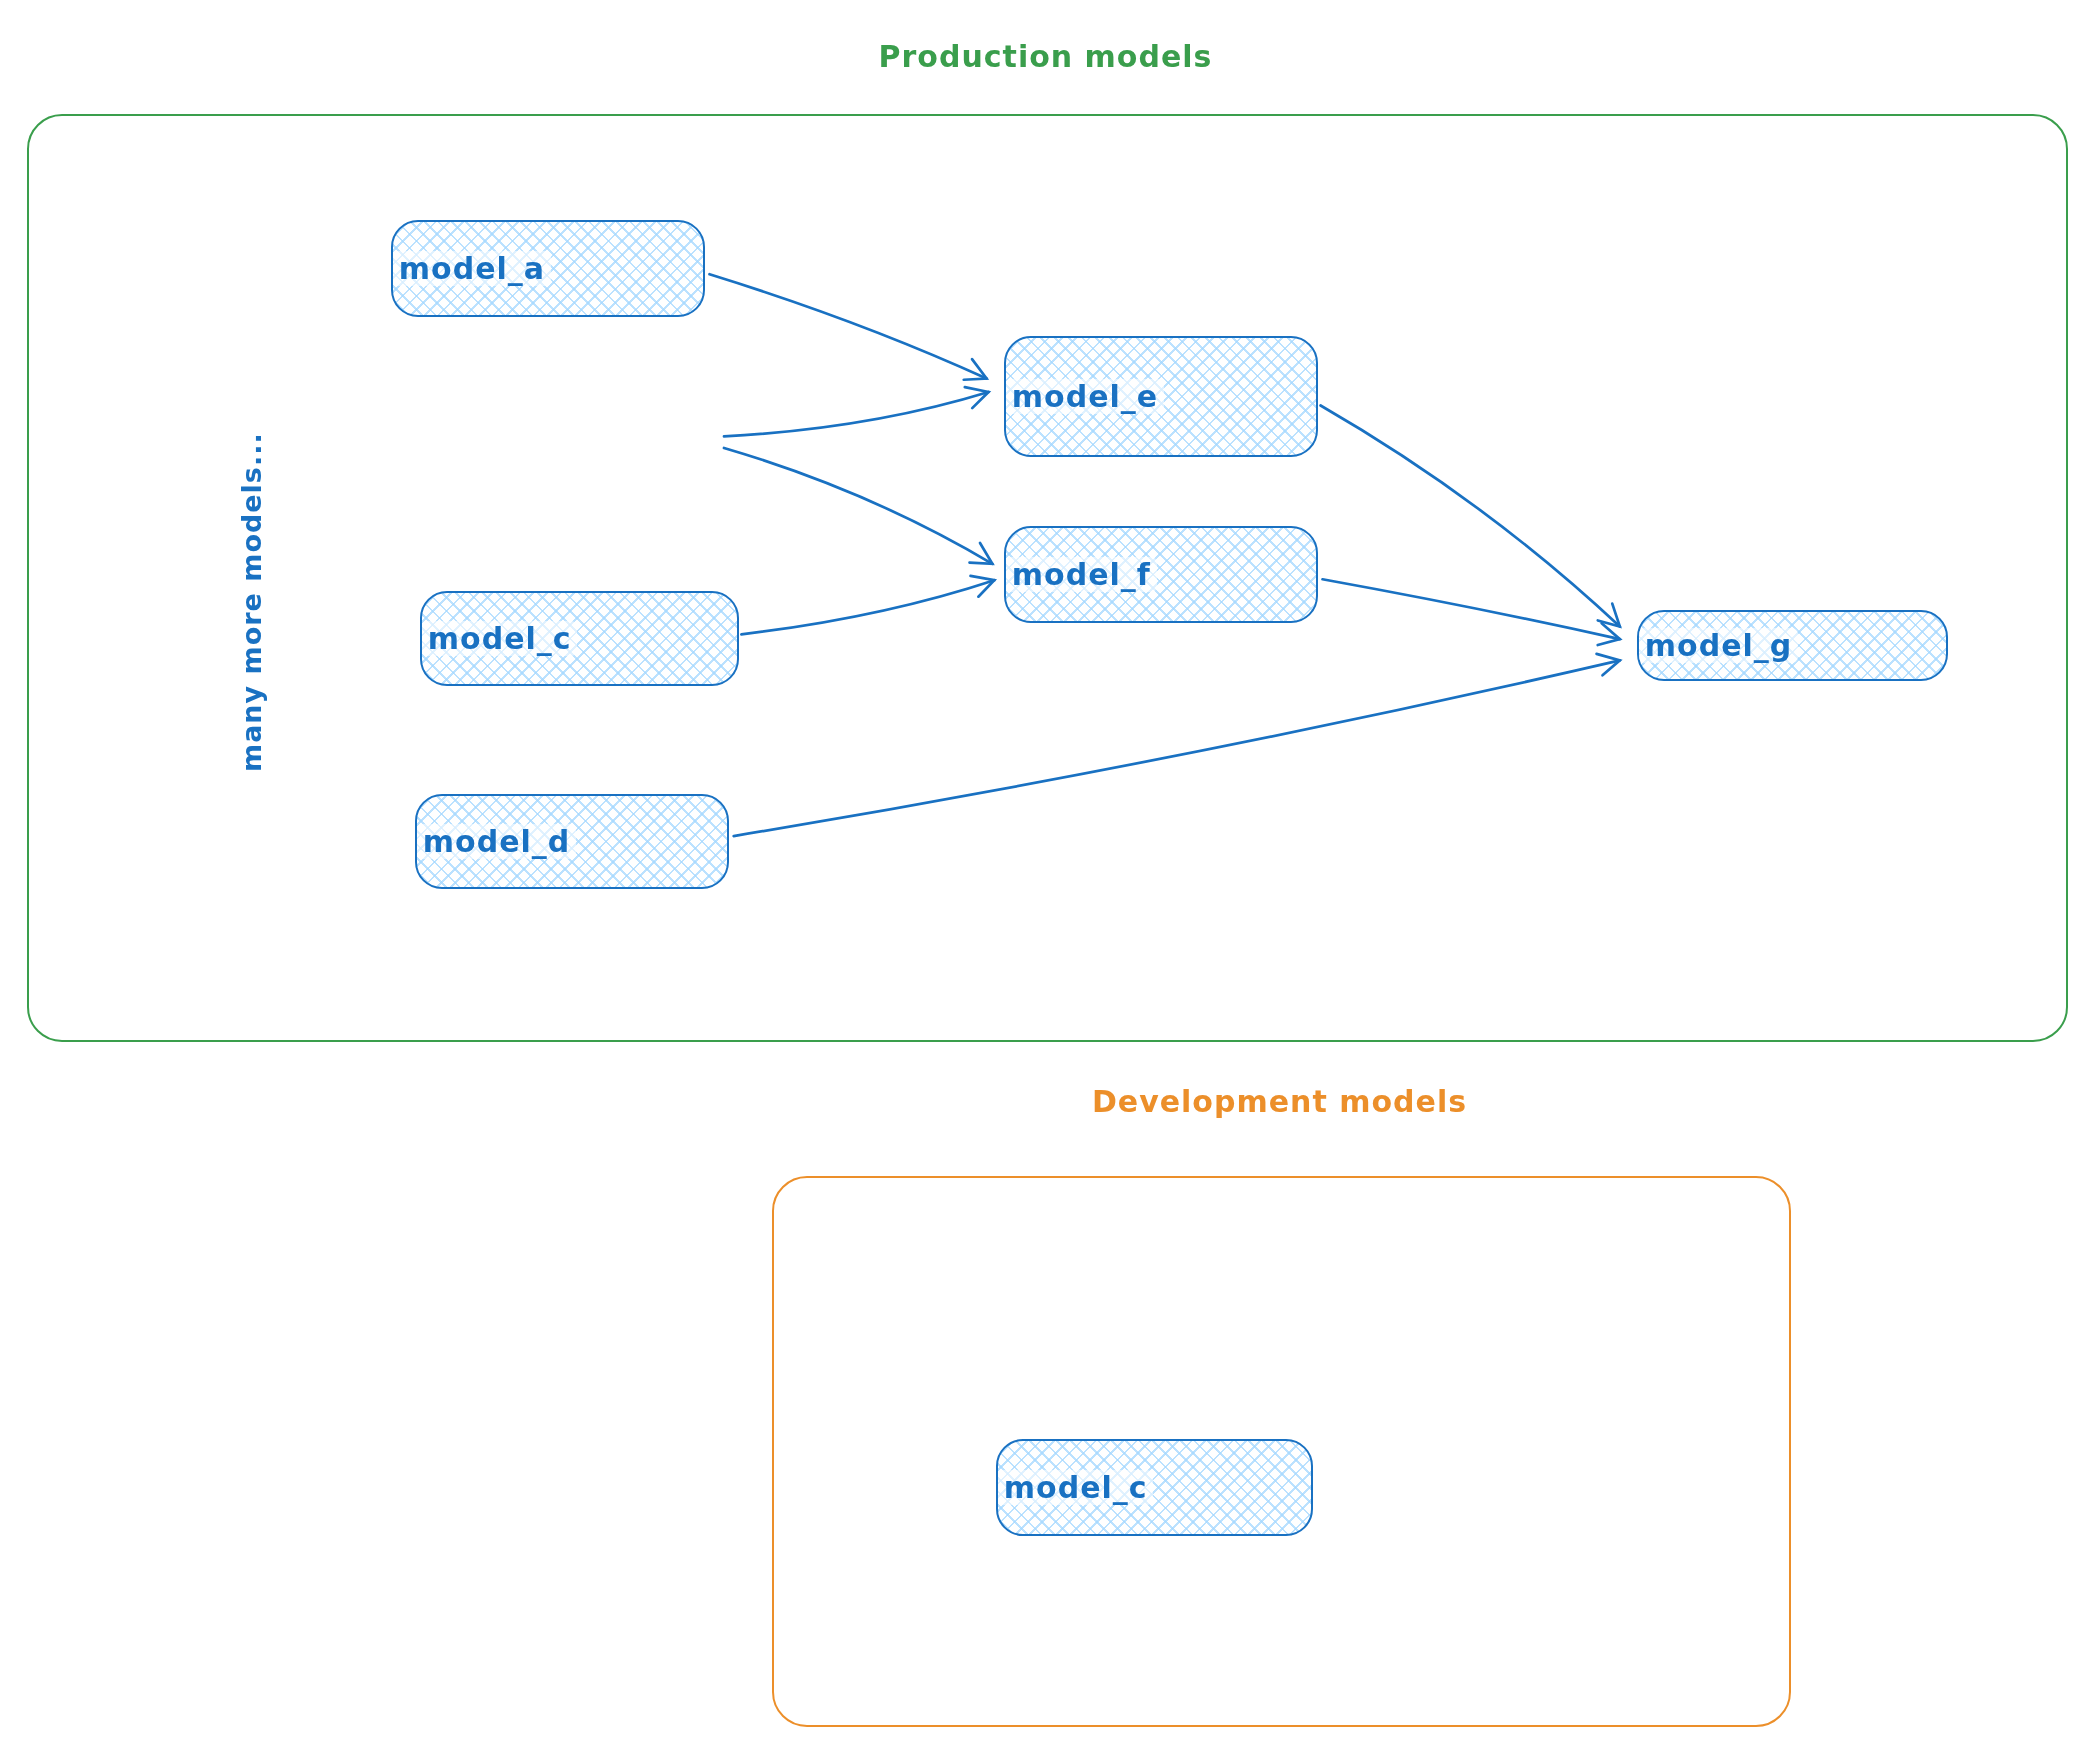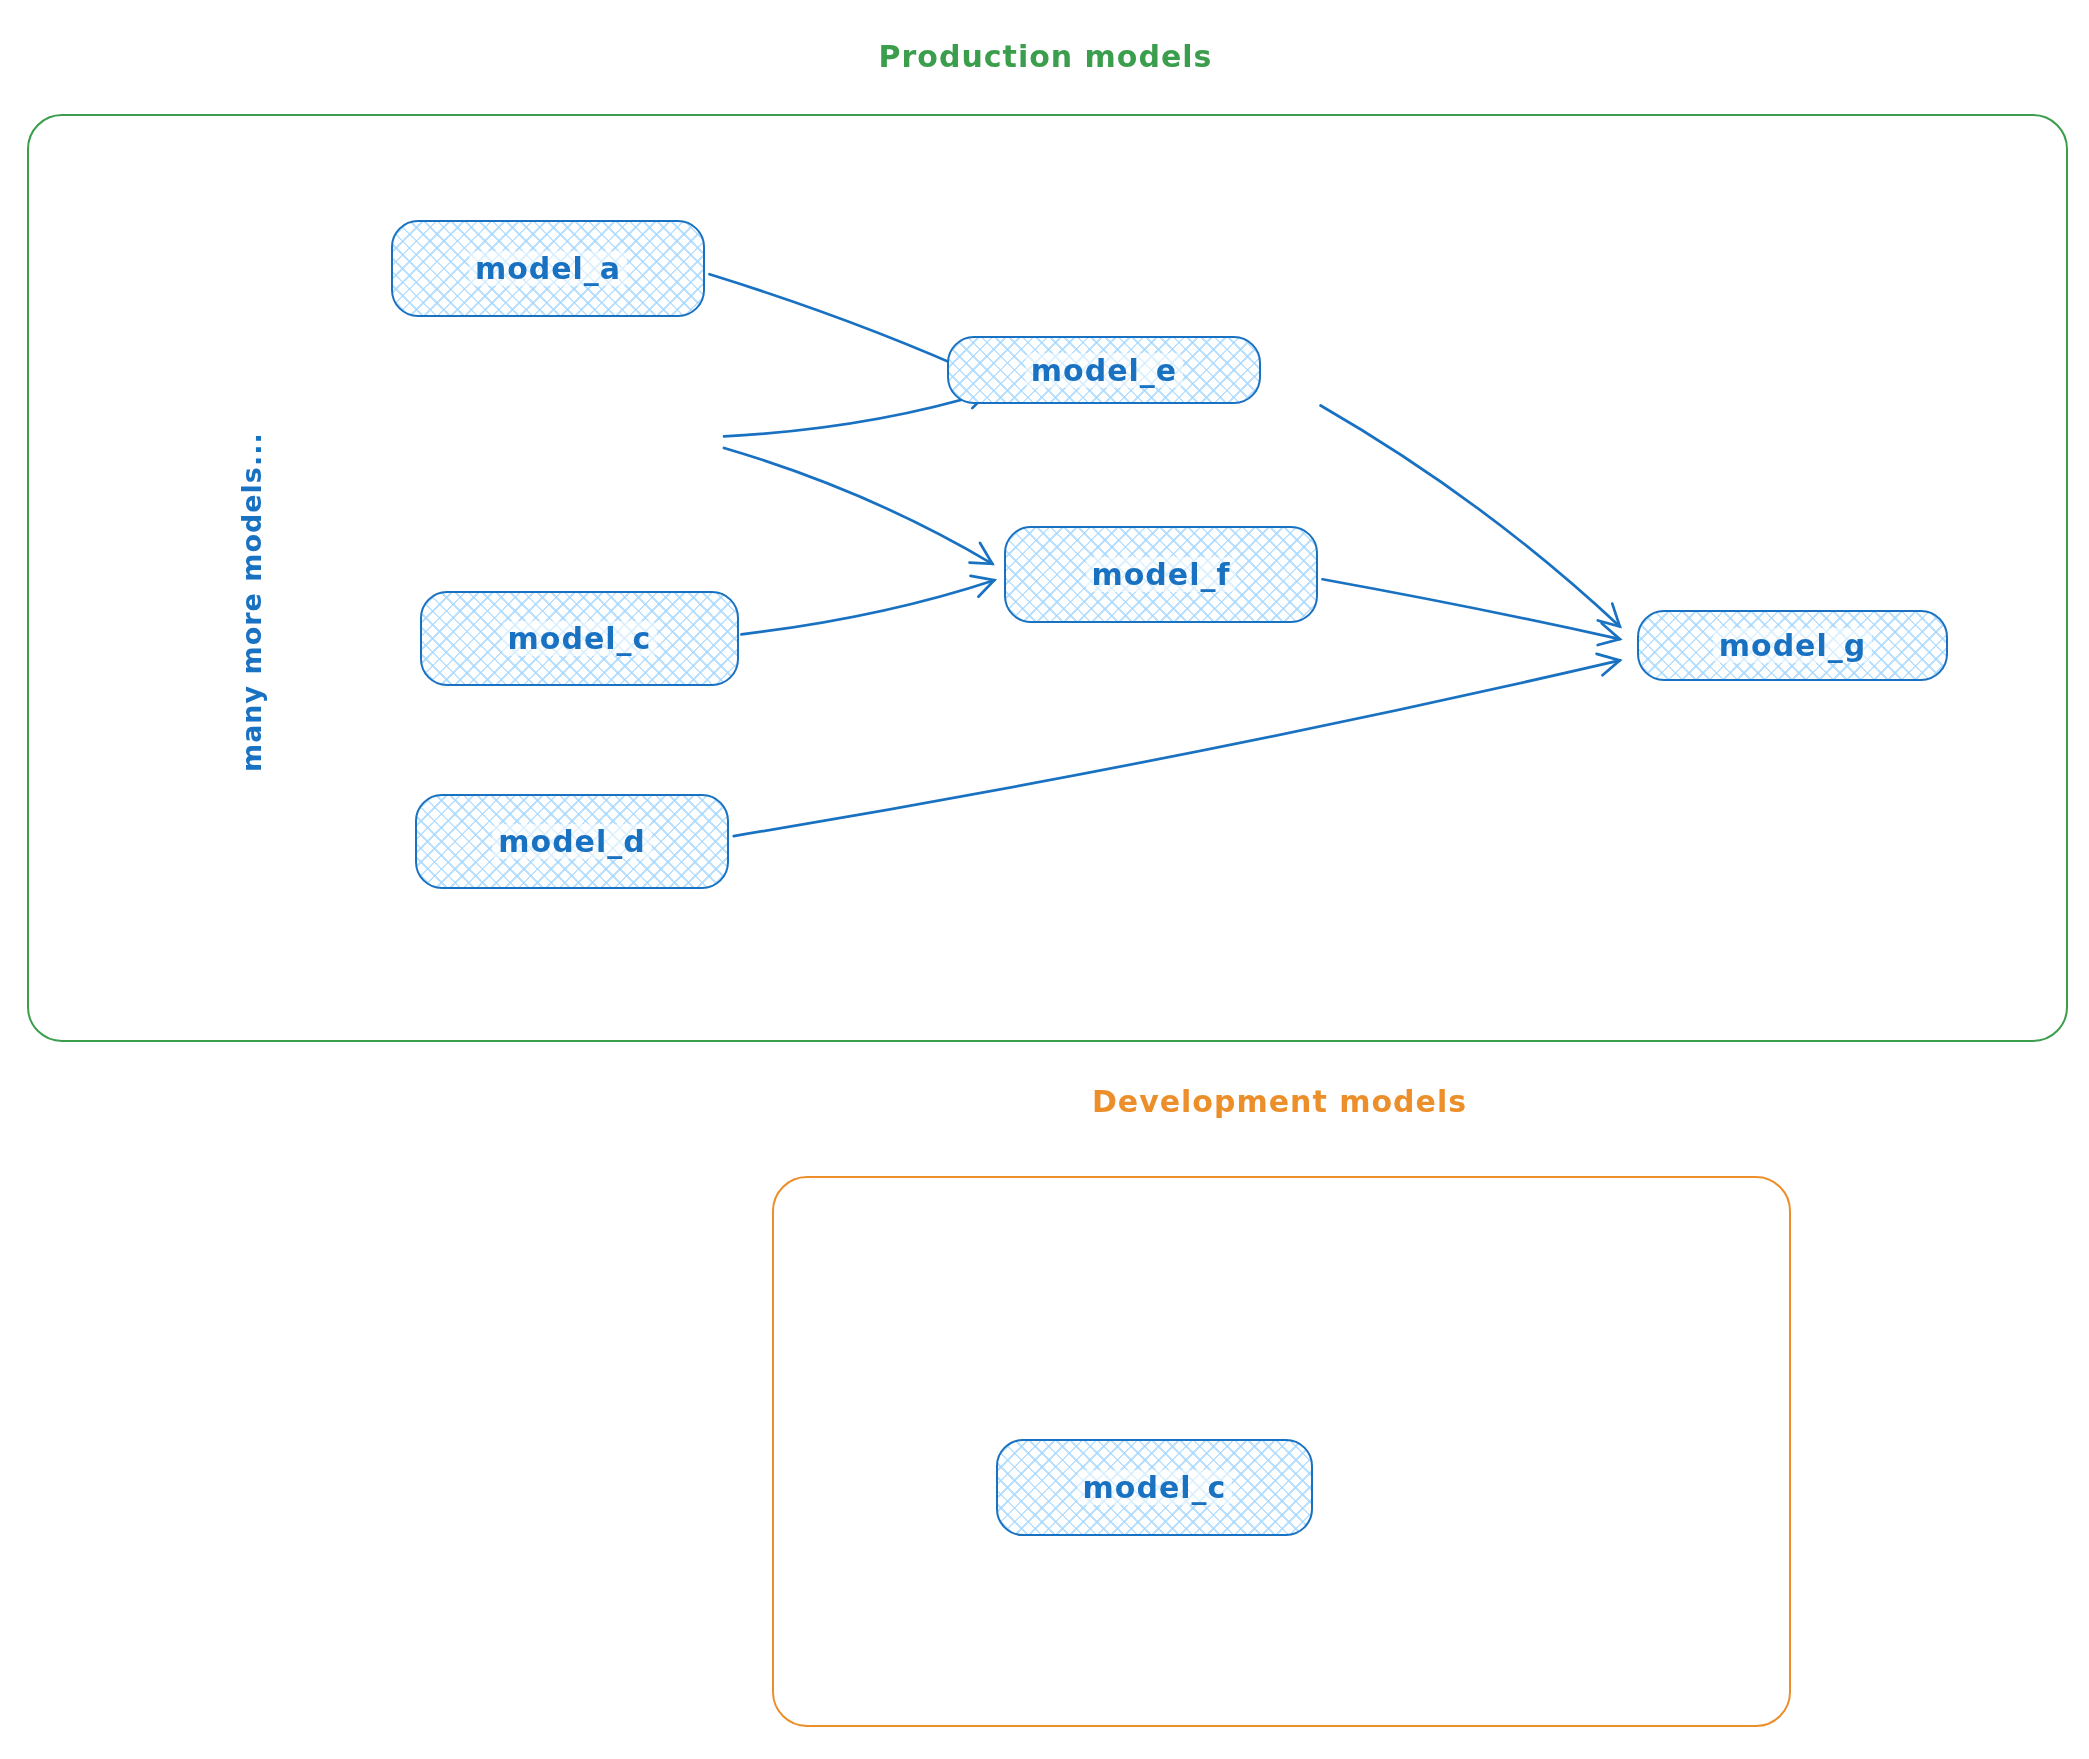--- a/index.html
+++ b/index.html
@@ -41,21 +41,21 @@
     color:var(--blue);font-size:27px;letter-spacing:1px;font-weight:600;
     white-space:nowrap;
   }
   .node{
     position:absolute;box-sizing:border-box;
     border:2.9px solid var(--blue);border-radius:27px;
     background:
       repeating-linear-gradient(45deg, var(--blue-fill) 0 1.9px, transparent 1.9px 9.7px),
       repeating-linear-gradient(135deg, var(--blue-fill) 0 1.9px, transparent 1.9px 9.7px),
       #fff;
-    display:flex;align-items:center;justify-content:center;
+    display:flex;align-items:center;
   }
   .node-label{
     color:var(--blue);font-size:30px;letter-spacing:1px;font-weight:600;
     background:rgba(255,255,255,.55);padding:0 5.8px;border-radius:5.8px;
   }
   svg.edge-layer{position:absolute;left:0;top:0;width:2089px;height:1759px;pointer-events:none;}
   .edge{fill:none;stroke:var(--blue);stroke-width:2.8;stroke-linecap:round;}
 </style>
 </head>
 <body>
@@ -83,21 +83,21 @@
 
   <div class="node" style="left:391px;top:220px;width:314px;height:97px">
     <span class="node-label">model_a</span>
   </div>
   <div class="node" style="left:420px;top:591px;width:319px;height:95px">
     <span class="node-label">model_c</span>
   </div>
   <div class="node" style="left:415px;top:794px;width:314px;height:95px">
     <span class="node-label">model_d</span>
   </div>
-  <div class="node" style="left:947px;top:336px;width:314px;height:68px">
+  <div class="node" style="left:1004px;top:336px;width:314px;height:121px">
     <span class="node-label">model_e</span>
   </div>
   <div class="node" style="left:1004px;top:526px;width:314px;height:97px">
     <span class="node-label">model_f</span>
   </div>
   <div class="node" style="left:1637px;top:610px;width:311px;height:71px">
     <span class="node-label">model_g</span>
   </div>
 
   <div class="frame development"></div>

